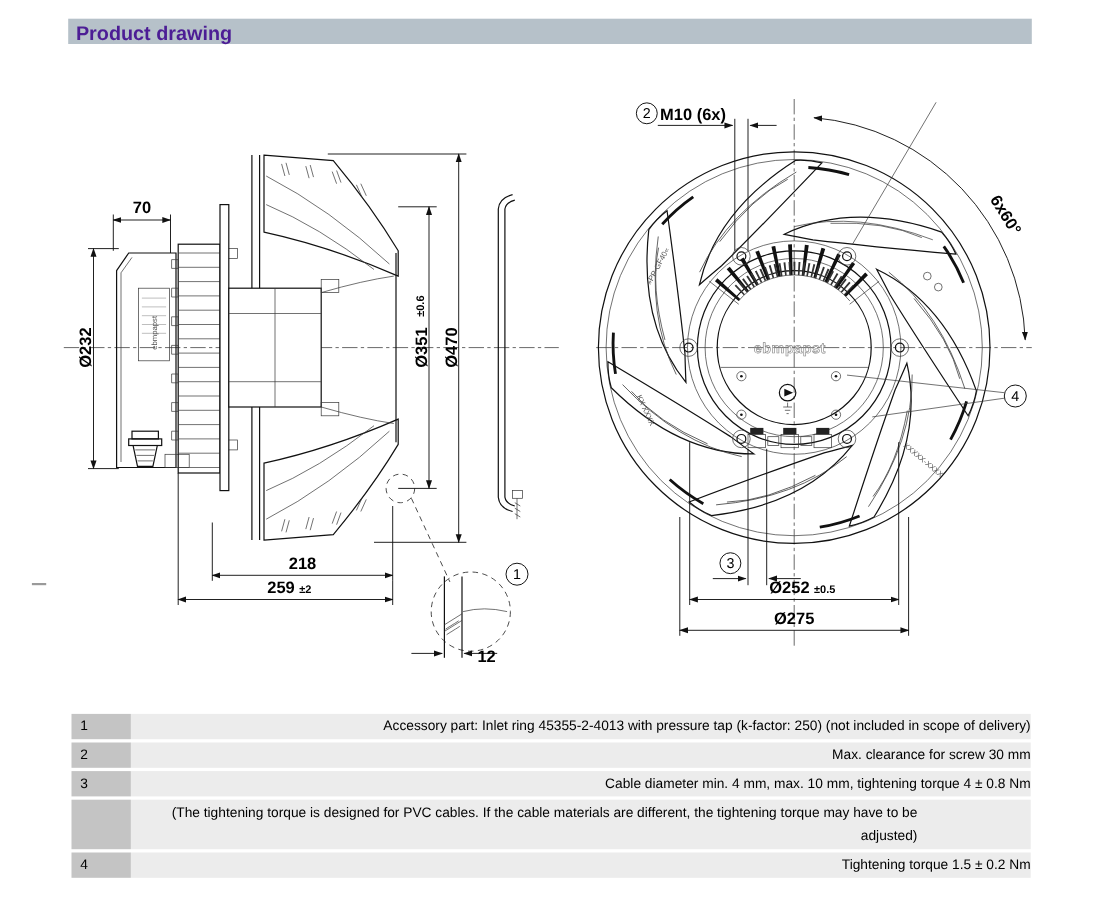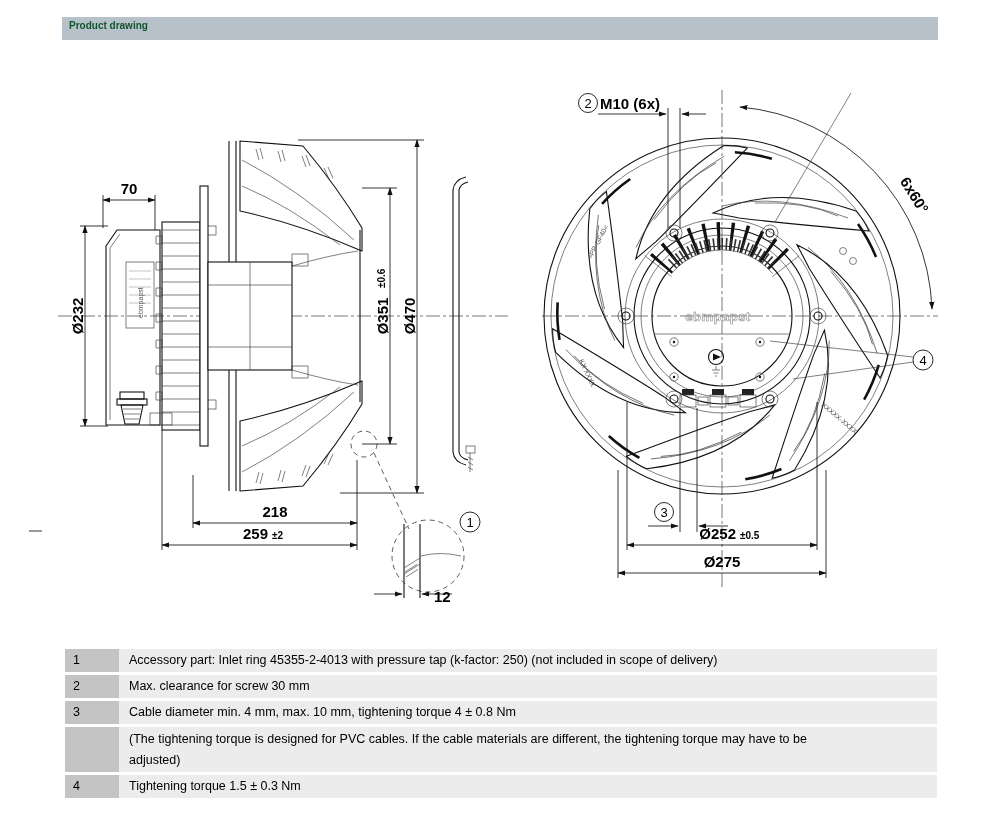--- a/index.html
+++ b/index.html
@@ -2,21 +2,21 @@
 <html><head>
 <meta charset="utf-8">
 <style>
   html,body { margin:0; padding:0; background:#ffffff; }
   #page { position:relative; width:1000px; height:815px; background:#fff; overflow:hidden;
           font-family:"Liberation Sans", sans-serif; }
 
   
   #hdr { position:absolute; left:62px; top:17px; width:876px; height:23px;
          background:#b6c1c9; }
-  #hdr span { display:block; padding:3px 0 0 7px; font-size:10px; font-weight:bold; color:#14532d; }
+  #hdr span { display:block; padding:3px 0 0 7px; font-size:18px; font-weight:bold; color:#4c1d95; }
 
   
   #mtick { position:absolute; left:29px; top:530px; width:13px; height:2px; background:#9a9a9a; }
 
   
   #dwg { position:absolute; left:0; top:30px; }
 
   
   .ln  { stroke:#111; fill:none; stroke-width:1.1; }
   .lw  { stroke:#111; fill:#fff;  stroke-width:1.1; }
@@ -27,21 +27,21 @@
   .dtx { font:700 15px "Liberation Sans",sans-serif; fill:#000; }
   .dtol{ font:700 10px "Liberation Sans",sans-serif; fill:#000; }
   .ctx { font:400 13px "Liberation Sans",sans-serif; fill:#000; }
   .mold{ font:400 7px  "Liberation Sans",sans-serif; fill:#555; }
   .cc  { fill:#fff; stroke:#111; stroke-width:.9; }
 
   
   #notes { position:absolute; left:65px; top:649px; width:872px; font-size:12.5px; color:#000; }
   .nrow  { display:flex; margin-bottom:3px; }
   .ncell { width:54px; background:#c4c4c4; padding-left:8px; box-sizing:border-box; }
-  .tcell { flex:1; background:#ececec; padding-left:10px; box-sizing:border-box; }
+  .tcell { flex:1; background:#ececec; padding-left:10px; box-sizing:border-box;text-align:right; }
   .h1 .ncell,.h1 .tcell { height:23px; line-height:23px; }
   .h2 .ncell,.h2 .tcell { height:45px; }
   .h2 .tcell { line-height:21px; padding-top:2px; }
   .h2 .tcell div { max-width:705px; }
 </style>
 </head>
 <body>
 <div id="page">
 
 <div id="hdr">
@@ -348,17 +348,17 @@
     <div class="tcell">Cable diameter min. 4 mm, max. 10 mm, tightening torque 4 ± 0.8 Nm</div>
   </div>
   <div class="nrow h2">
     <div class="ncell"></div>
     <div class="tcell">
           <div>(The tightening torque is designed for PVC cables. If the cable materials are different, the tightening torque may have to be adjusted)</div>
         </div>
   </div>
   <div class="nrow h1">
     <div class="ncell">4</div>
-    <div class="tcell">Tightening torque 1.5 ± 0.3 Nm</div>
+    <div class="tcell">Tightening torque 1.5 ± 0.2 Nm</div>
   </div>
 </div>
 
 </div>
 
 </body></html>

